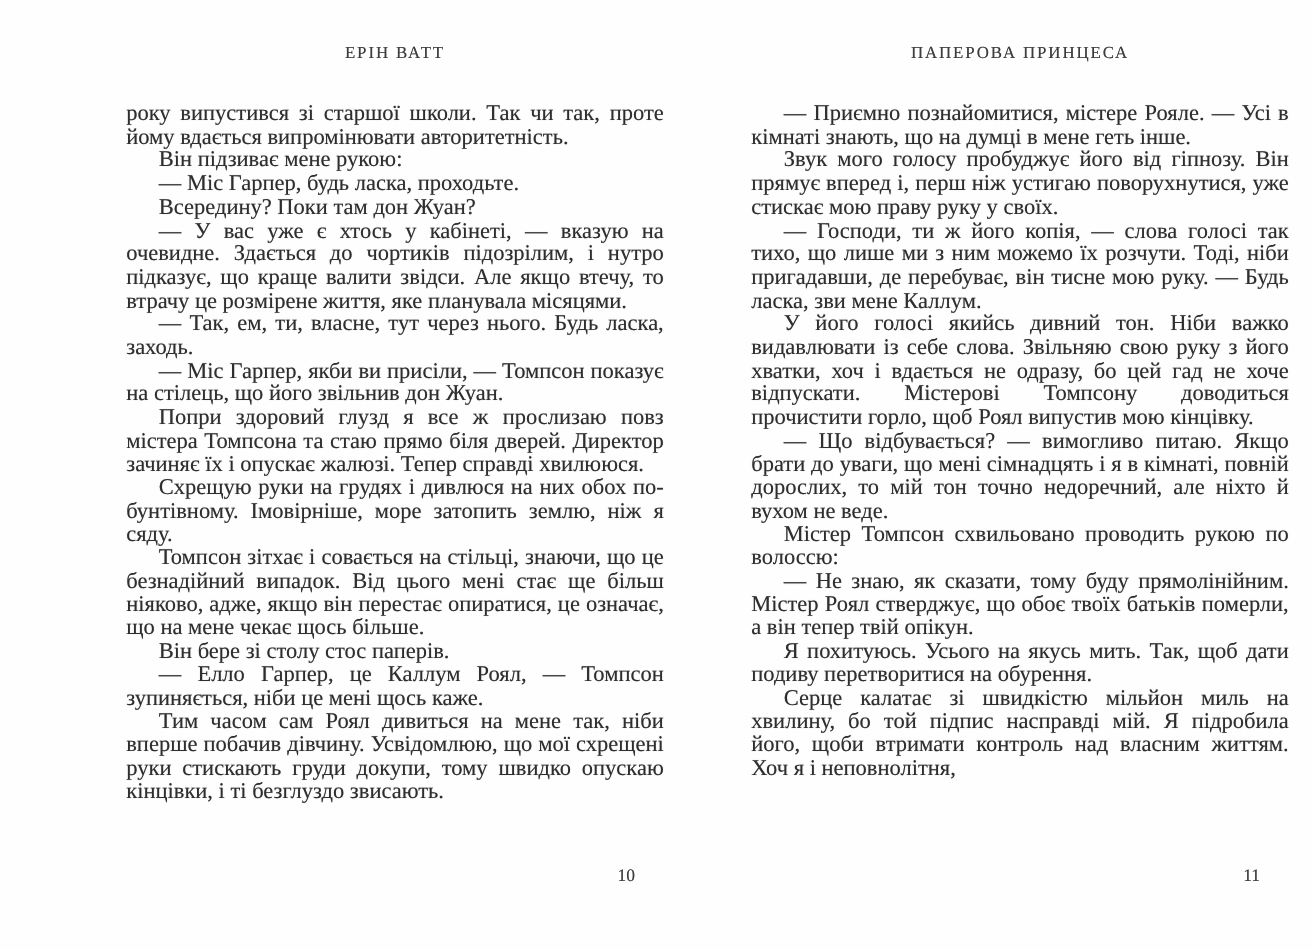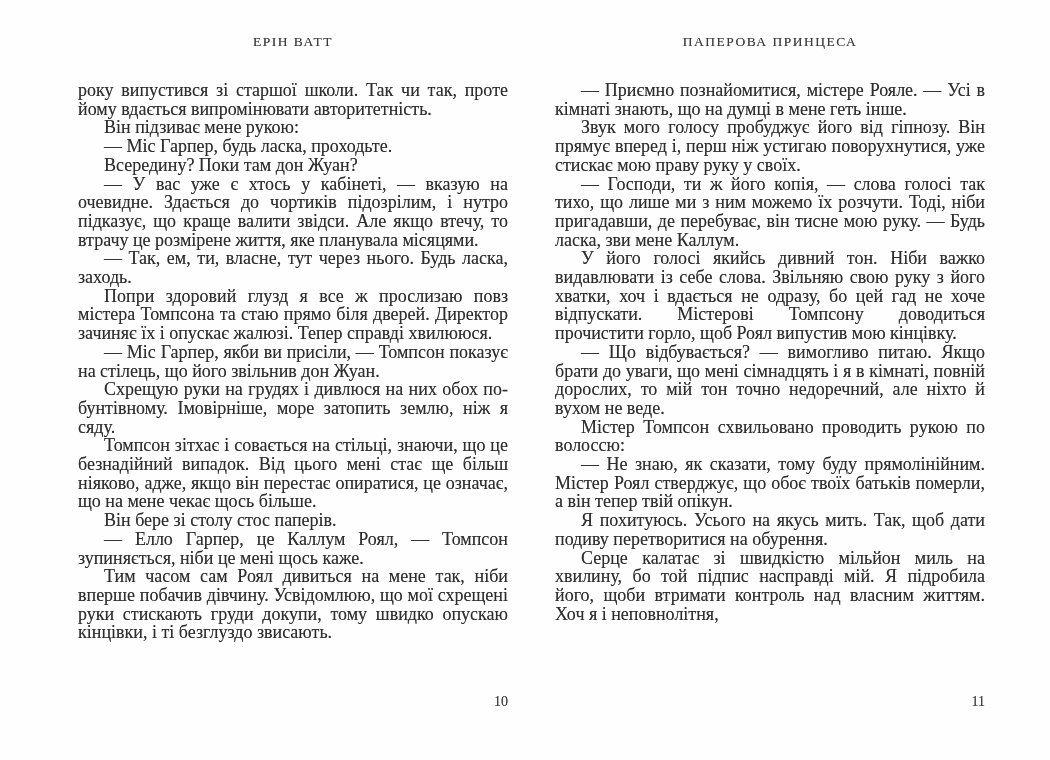--- a/index.html
+++ b/index.html
@@ -15,26 +15,27 @@
     overflow: hidden;
     font-family: "Liberation Serif", "DejaVu Serif", serif;
   }
   .page {
     position: absolute;
     top: 0;
     width: 525px;
     height: 760px;
   }
   .page.left  { left: 0; }
-  .page.right { left: 502px; }
+  .page.right { left: 525px; }
 
   .column {
     position: absolute;
     top: 0;
     width: 430px;
+    margin-left: 23px;
   }
   .page.left  .column { left: 78px; }
   .page.right .column { left: 53px; }
 
   .running-header {
     margin-top: 34px;
     text-align: center;
     font-size: 13.5px;
     letter-spacing: 1.5px;
     color: #3d3d3d;
@@ -79,22 +80,22 @@
   <div class="page left">
     <div class="column">
       <div class="running-header">ЕРІН ВАТТ</div>
       <div class="body-text">
         <p class="no-indent">року випустився зі старшої школи. Так чи так, проте йому вдається випромінювати авторитетність.</p>
         <p>Він підзиває мене рукою:</p>
         <p>— Міс Гарпер, будь ласка, проходьте.</p>
         <p>Всередину? Поки там дон Жуан?</p>
         <p>— У вас уже є хтось у кабінеті, — вказую на очевидне. Здається до чортиків підозрілим, і нутро підказує, що краще валити звідси. Але якщо втечу, то втрачу це розмірене життя, яке планувала місяцями.</p>
         <p>— Так, ем, ти, власне, тут через нього. Будь ласка, заходь.</p>
+        <p>— Міс Гарпер, якби ви присіли, — Томпсон показує на стілець, що його звільнив дон Жуан.</p>
         <p>Попри здоровий глузд я все ж прослизаю повз містера Томпсона та стаю прямо біля дверей. Директор зачиняє їх і опускає жалюзі. Тепер справді хвилююся.</p>
-        <p>— Міс Гарпер, якби ви присіли, — Томпсон показує на стілець, що його звільнив дон Жуан.</p>
         <p>Схрещую руки на грудях і дивлюся на них обох по-бунтівному. Імовірніше, море затопить землю, ніж я сяду.</p>
         <p>Томпсон зітхає і совається на стільці, знаючи, що це безнадійний випадок. Від цього мені стає ще більш ніяково, адже, якщо він перестає опиратися, це означає, що на мене чекає щось більше.</p>
         <p>Він бере зі столу стос паперів.</p>
         <p>— Елло Гарпер, це Каллум Роял, — Томпсон зупиняється, ніби це мені щось каже.</p>
         <p>Тим часом сам Роял дивиться на мене так, ніби вперше побачив дівчину. Усвідомлюю, що мої схрещені руки стискають груди докупи, тому швидко опускаю кінцівки, і ті безглуздо звисають.</p>
       </div>
     </div>
     <div class="page-number">10</div>
   </div>
 

